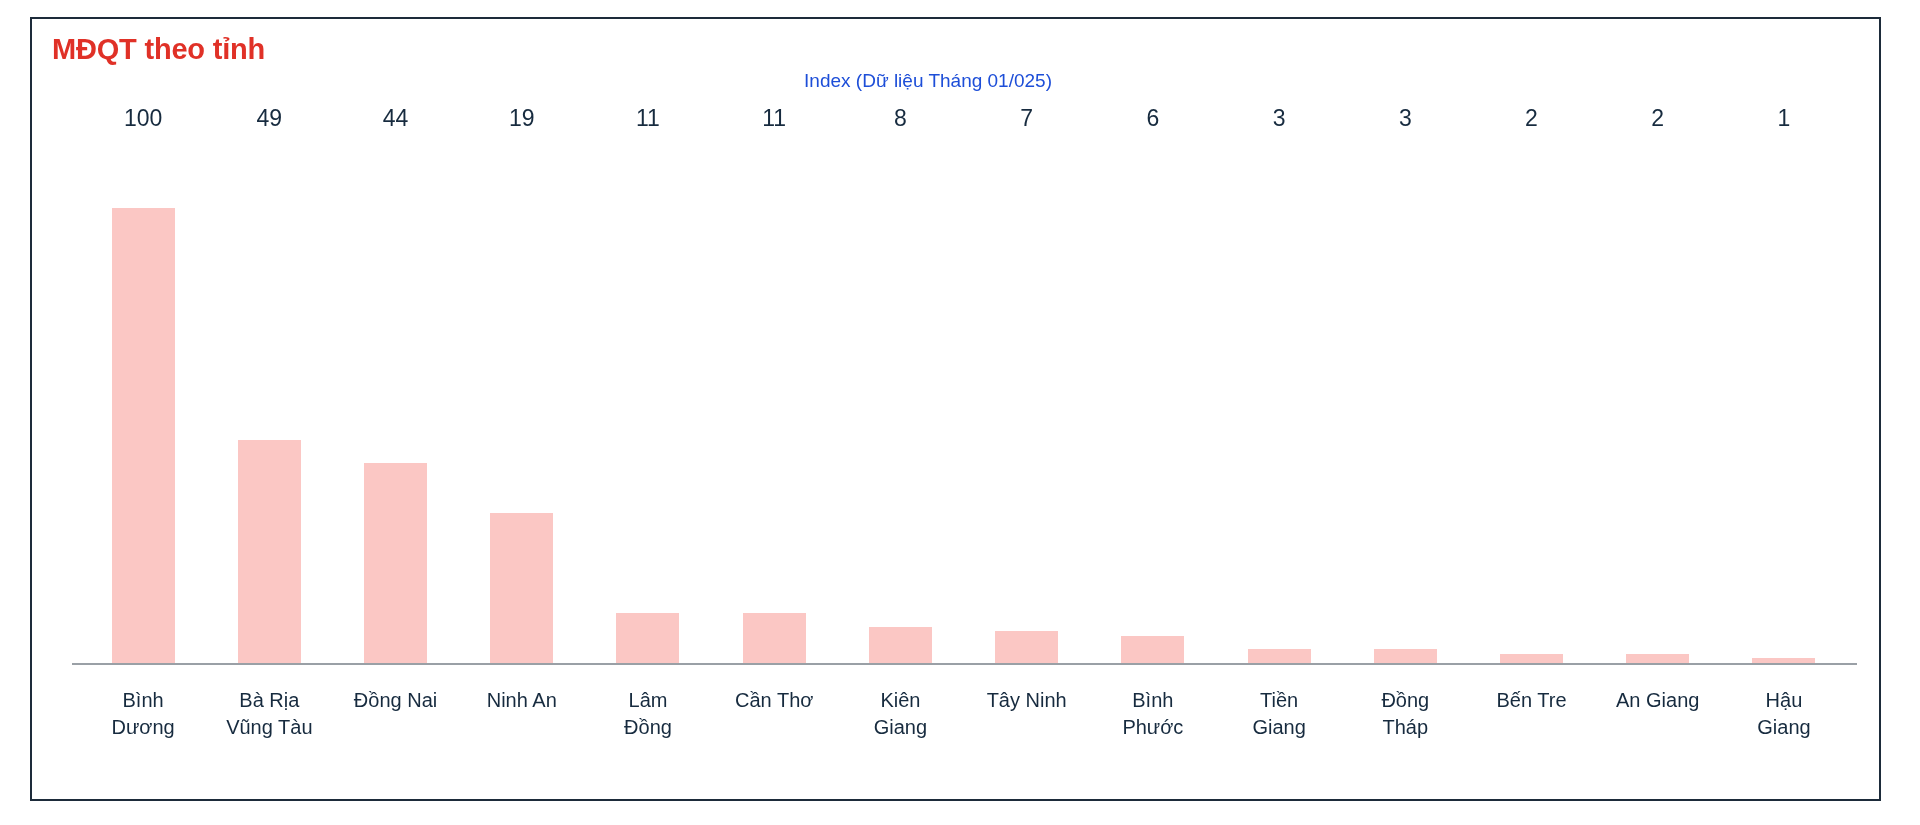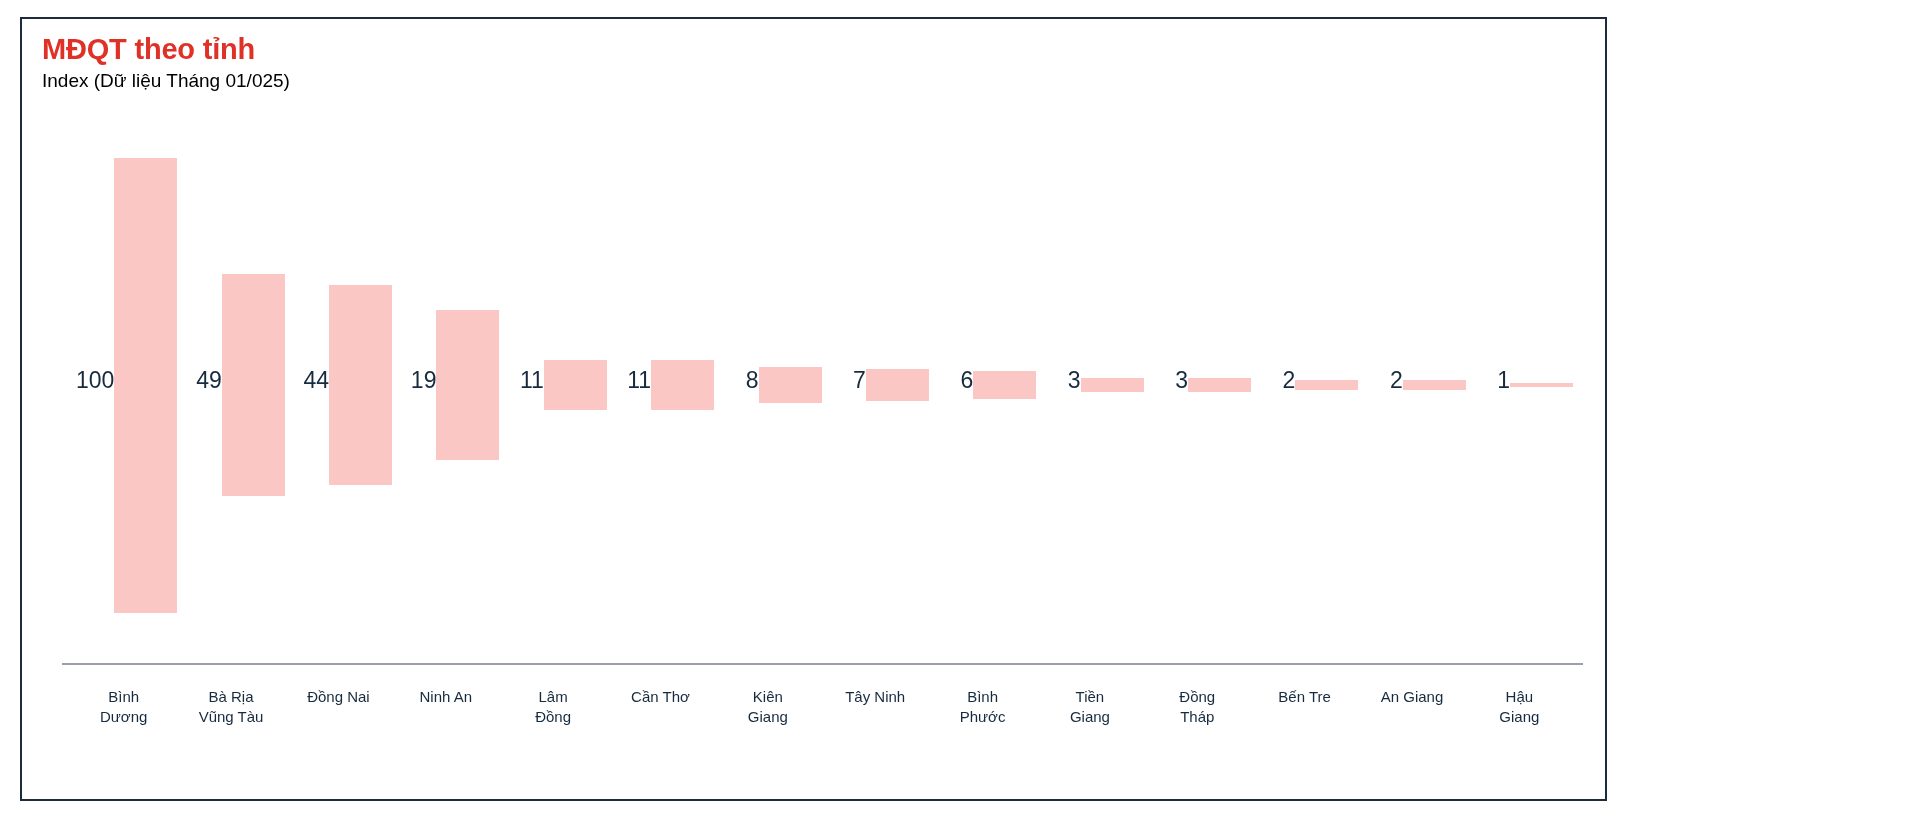--- a/index.html
+++ b/index.html
@@ -15,23 +15,23 @@
   #root {
     position: relative;
     width: 1920px;
     height: 825px;
     background: #ffffff;
   }
 
   
   .chart-card {
     position: absolute;
-    left: 20px;
+    left: 30px;
     top: 17px;
-    width: 1587px;
+    width: 1851px;
     height: 784px;
     box-sizing: border-box;
     border: 2px solid #1d2b3a;
     background: #ffffff;
   }
 
   
   .chart-header {
     position: absolute;
     left: 20px;
@@ -79,22 +79,22 @@
     justify-content: space-between;
     padding: 0 10px 0 8px;
     box-sizing: border-box;
   }
 
   .bar-col {
     position: relative;
     flex: 1 1 0;
     height: 100%;
     display: flex;
-    flex-direction: row;
-    justify-content: flex-end;
+    flex-direction: column;
+    justify-content: space-between;
     align-items: center;
   }
 
   .bar-value {
     font-size: 23px;
     color: #172b3f;
     line-height: 1;
     margin-bottom: 9px;
     text-align: center;
     white-space: nowrap;
@@ -123,41 +123,41 @@
     top: 566px;
     display: flex;
     justify-content: space-between;
     padding: 0 10px 0 8px;
     box-sizing: border-box;
   }
 
   .cat-col {
     flex: 1 1 0;
     text-align: center;
-    font-size: 15px;
+    font-size: 20px;
     color: #172b3f;
     line-height: 1.33;
     padding-top: 14px;
   }
 
   .cat-col span {
     display: block;
     white-space: nowrap;
   }
 </style>
 </head>
 <body>
 
 <div id="root">
 
   <div class="chart-card" style="border-color: rgb(29, 43, 58);">
 
     <div class="chart-header">
       <div class="chart-title" style="color: rgb(224, 49, 39);">MĐQT theo tỉnh</div>
-      <div class="chart-subtitle" style="color: #000000;">Index (Dữ liệu Tháng 01/025)</div>
+      <div class="chart-subtitle" style="color: #1d4ed8; text-align: right;">Index (Dữ liệu Tháng 01/025)</div>
     </div>
 
     <div class="plot-area">
       <div class="bars-row" id="bars-row">
           <div class="bar-col">
             <div class="bar-value">100</div>
             <div class="bar-rect" style="height: 455px; background: rgb(251, 199, 196);"></div>
           </div>
           <div class="bar-col">
             <div class="bar-value">49</div>

